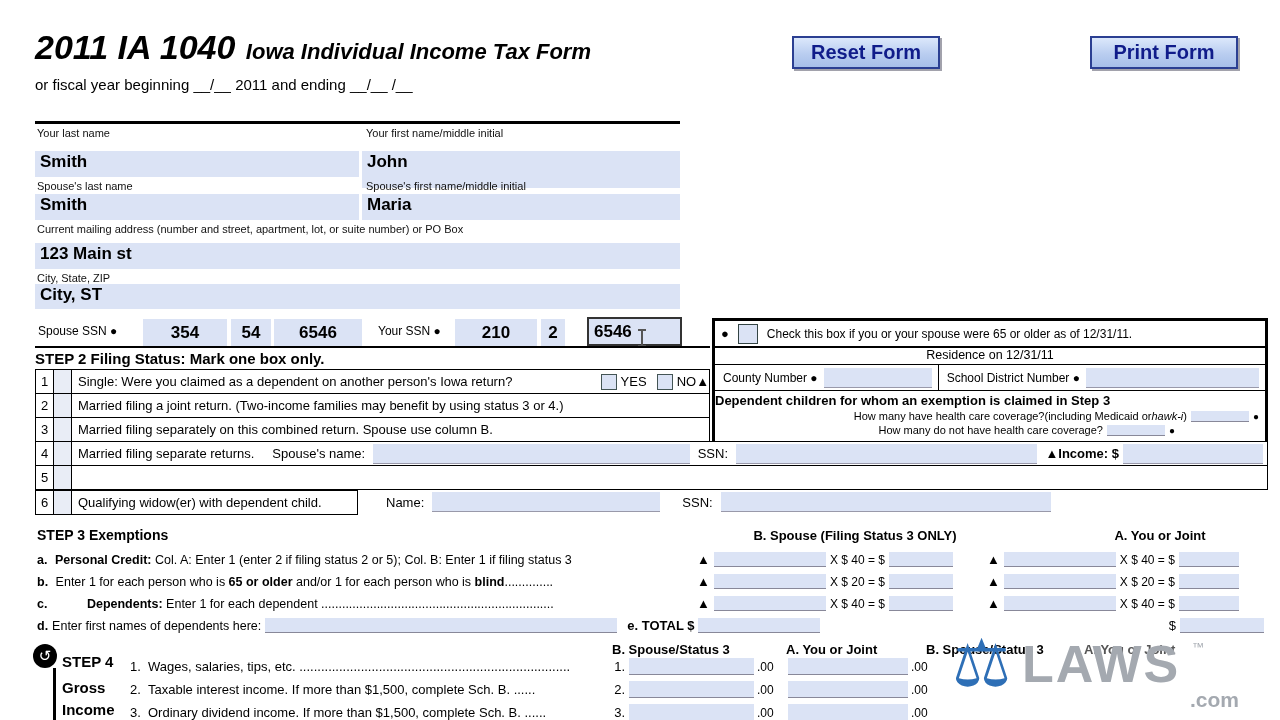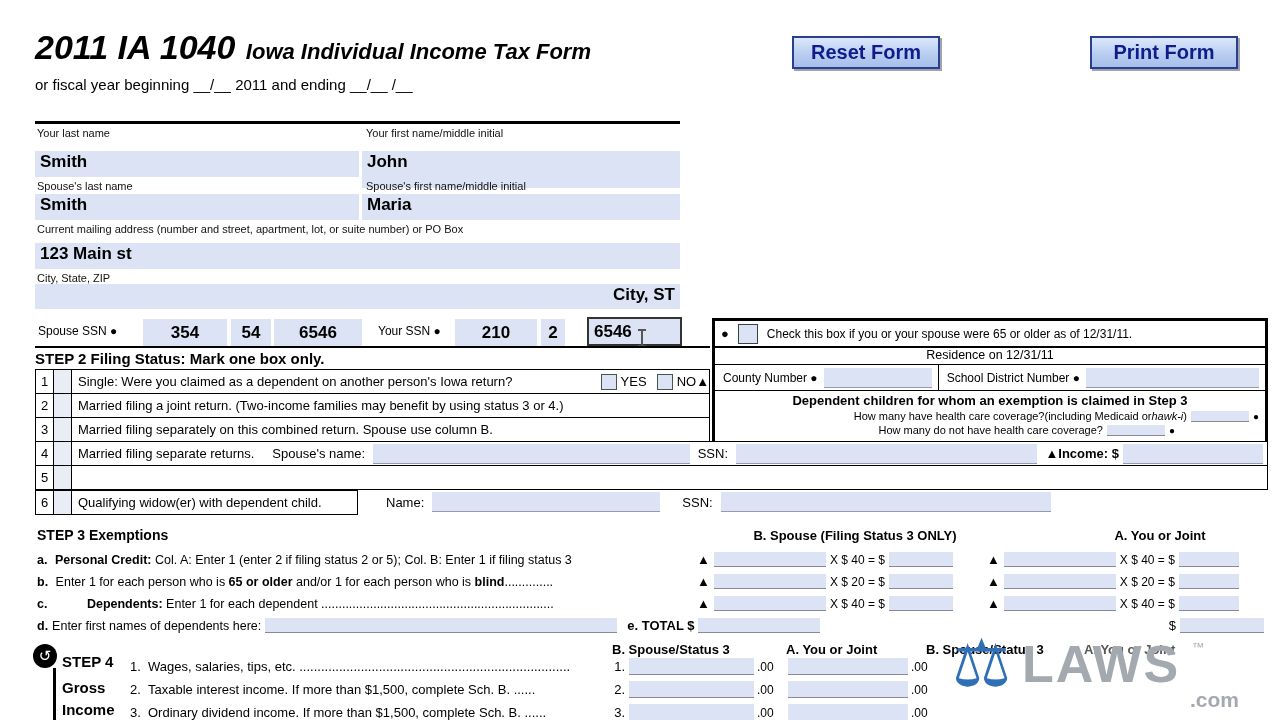--- a/index.html
+++ b/index.html
@@ -64,21 +64,21 @@
 
   <div class="abs lbl" style="left:37px;top:180px;">Spouse's last name</div>
   <div class="abs lbl" style="left:366px;top:180px;">Spouse's first name/middle initial</div>
   <div class="abs fld val" style="left:35px;top:194px;width:324px;height:26px;">Smith</div>
   <div class="abs fld val" style="left:362px;top:194px;width:318px;height:26px;">Maria</div>
 
   <div class="abs lbl" style="left:37px;top:223px;">Current mailing address (number and street, apartment, lot, or suite number) or PO Box</div>
   <div class="abs fld val" style="left:35px;top:243px;width:645px;height:26px;">123 Main st</div>
 
   <div class="abs lbl" style="left:37px;top:272px;">City, State, ZIP</div>
-  <div class="abs fld val" style="left:35px;top:284px;width:645px;height:25px;text-align:right;">City, ST</div>
+  <div class="abs fld val" style="left:35px;top:284px;width:645px;height:25px;">City, ST</div>
 
   <div class="abs" style="left:38px;top:324px;font-size:12px;white-space:nowrap;">Spouse  SSN ●</div>
   <div class="ssnfld" style="left:143px;top:319px;width:84px;">354</div>
   <div class="ssnfld" style="left:231px;top:319px;width:40px;">54</div>
   <div class="ssnfld" style="left:274px;top:319px;width:88px;">6546</div>
 
   <div class="abs" style="left:378px;top:324px;font-size:12px;white-space:nowrap;">Your SSN ●</div>
   <div class="ssnfld" style="left:455px;top:319px;width:82px;">210</div>
   <div class="ssnfld" style="left:541px;top:319px;width:24px;">2</div>
   <div class="ssnfld" style="left:587px;top:317px;width:95px;height:29px;border:2px solid #333;justify-content:flex-start;padding-left:5px;">6546</div>
@@ -95,21 +95,21 @@
       <span>Check this box if you or your spouse were 65 or older as of 12/31/11.</span>
     </div>
     <div style="height:17px;text-align:center;font-size:12.5px;border-bottom:1px solid #000;">Residence on 12/31/11</div>
     <div class="prow" style="height:26px;border-bottom:1px solid #000;">
       <span style="padding-left:8px;">County Number ●</span>
       <span class="ifld" style="width:108px;margin:0 6px;"></span>
       <span style="align-self:stretch;width:1px;background:#000;"></span>
       <span style="padding-left:8px;">School District Number ●</span>
       <span class="ifld" style="flex:1;margin:0 6px;"></span>
     </div>
-    <div class="b" style="height:16px;text-align:center;font-size:13px;margin-top:2px;">Dependent children for whom an exemption is claimed in Step 3</div>
+    <div class="b" style="height:16px;font-size:13px;margin-top:2px;">Dependent children for whom an exemption is claimed in Step 3</div>
     <div class="prow" style="height:14px;padding:0 6px;font-size:11px;">
       <span style="margin-left:auto;">How many have health care coverage?(including Medicaid or </span>
         <span class="i">hawk-i</span>
         <span>)</span>
       <span class="s3f" style="width:58px;height:11px;"></span>
       <span style="font-size:10px;">●</span>
     </div>
     <div class="prow" style="height:14px;padding:0 6px;font-size:11px;">
       <span style="margin-left:auto;">How many do not have health care coverage?</span>
       <span class="s3f" style="width:58px;height:11px;"></span>

